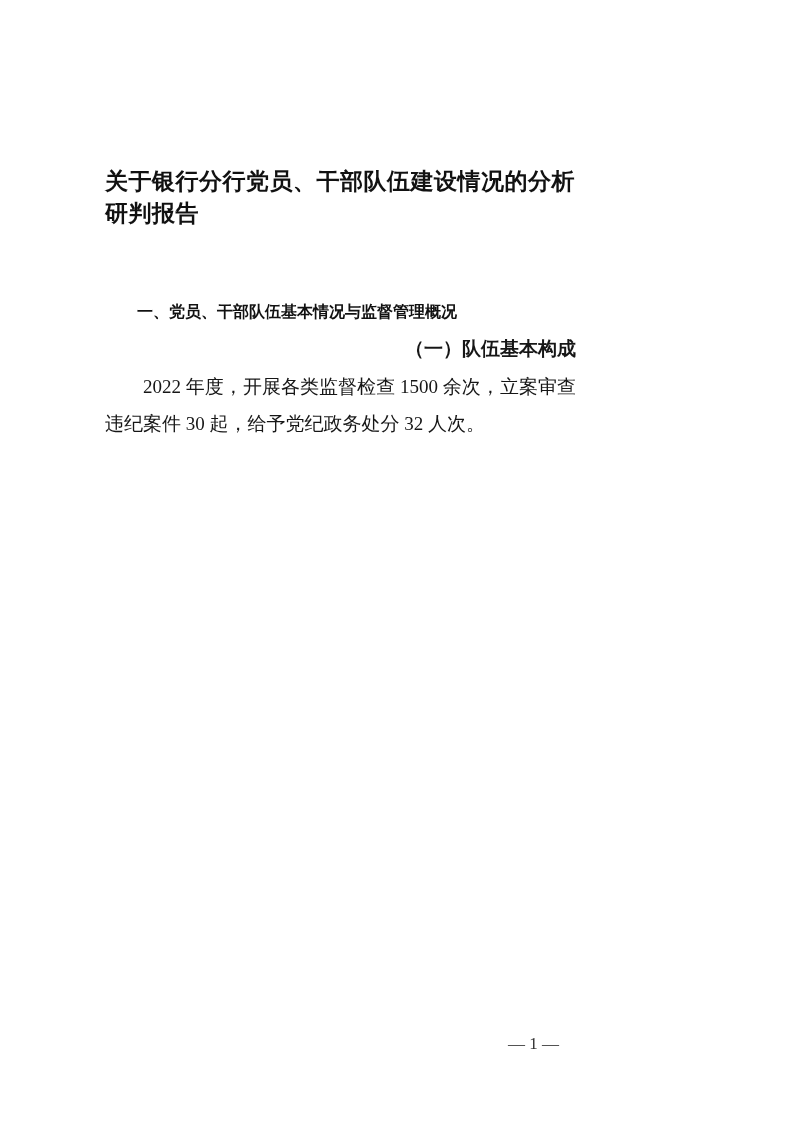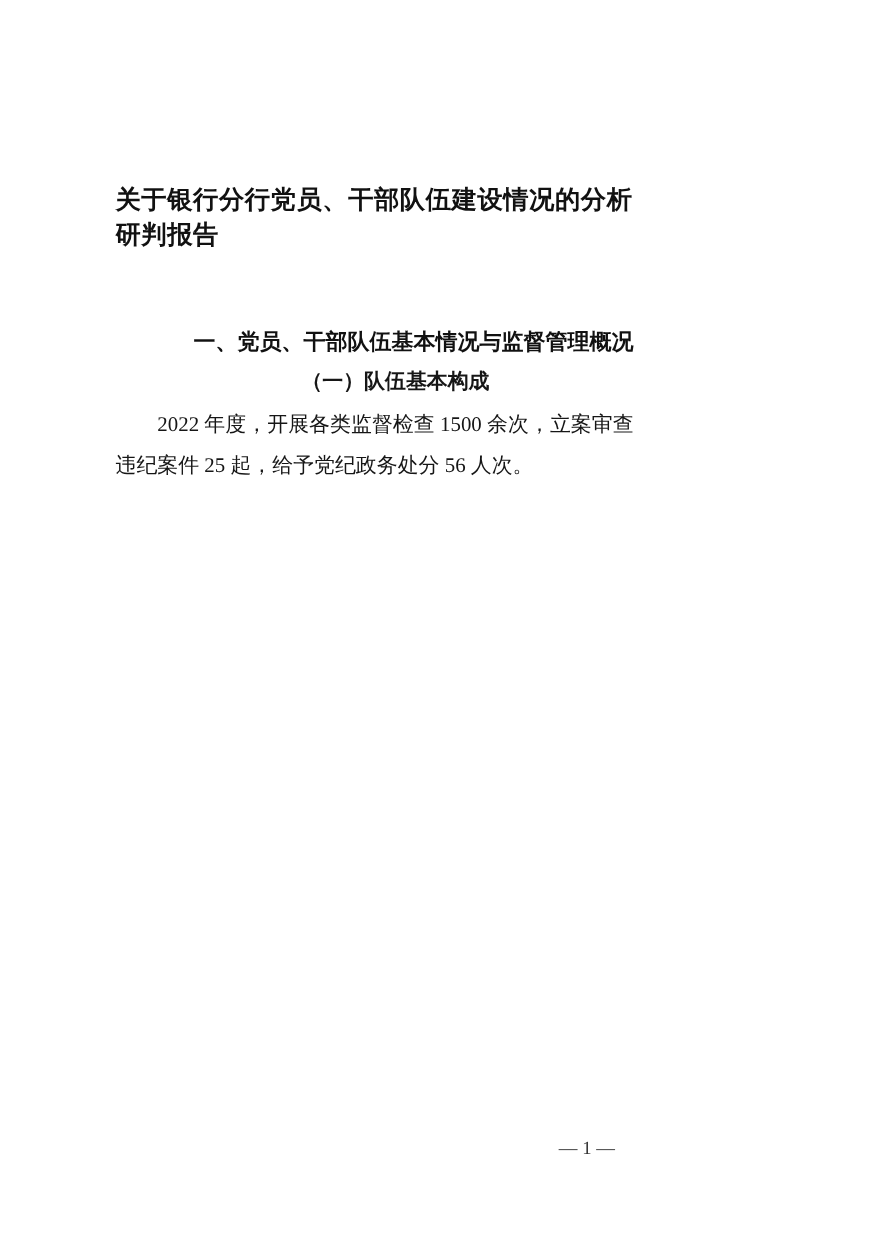--- a/index.html
+++ b/index.html
@@ -36,35 +36,35 @@
     color: #161616;
   }
   .para {
     margin: 0;
     text-indent: 2em;
   }
   .sec-heading {
     margin: 0;
     font-family: "Liberation Sans", "DejaVu Sans", sans-serif;
     font-weight: bold;
-    font-size: 20px;
+    font-size: 16px;
     line-height: 37.4px;
     text-indent: 2em;
     color: #111111;
-    text-align: right;
+    text-align: left;
   }
   .sub-heading {
     margin: 0;
-    font-family: Liberation Mono, monospace;
+    font-family: Liberation Serif, serif;
     font-weight: bold;
     font-size: 19px;
     line-height: 37.4px;
     text-indent: 2em;
     color: #161616;
-    text-align: center;
+    text-align: right;
   }
   .footer {
     position: absolute;
     bottom: 68px;
     right: 122px;
     font-family: "Liberation Serif", "DejaVu Serif", serif;
     font-size: 17px;
     line-height: 20px;
     color: #333333;
   }
@@ -79,21 +79,21 @@
   <div class="doc-body">
 
 
     <h2 class="sec-heading">一、党员、干部队伍基本情况与监督管理概况</h2>
 
     <h3 class="sub-heading">（一）队伍基本构成</h3>
 
 
 
 
-    <p class="para">2022 年度，开展各类监督检查 1500 余次，立案审查违纪案件 25 起，给予党纪政务处分 56 人次。</p>
+    <p class="para">2022 年度，开展各类监督检查 1500 余次，立案审查违纪案件 30 起，给予党纪政务处分 32 人次。</p>
 
   </div>
 
   <div class="footer">
     <span>— 1 —</span>
   </div>
 
 </div>
 
 </body></html>

